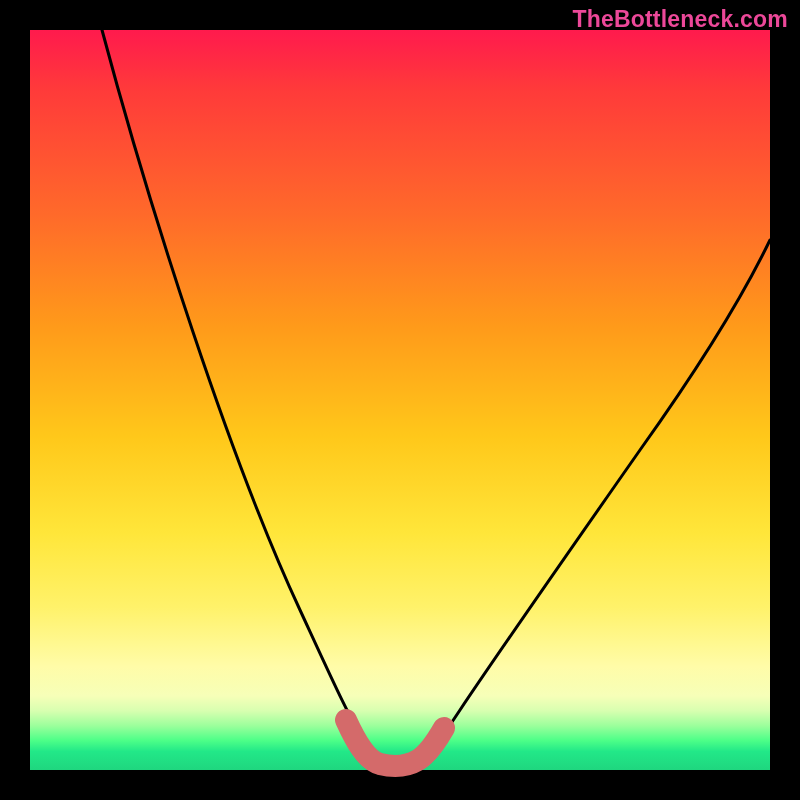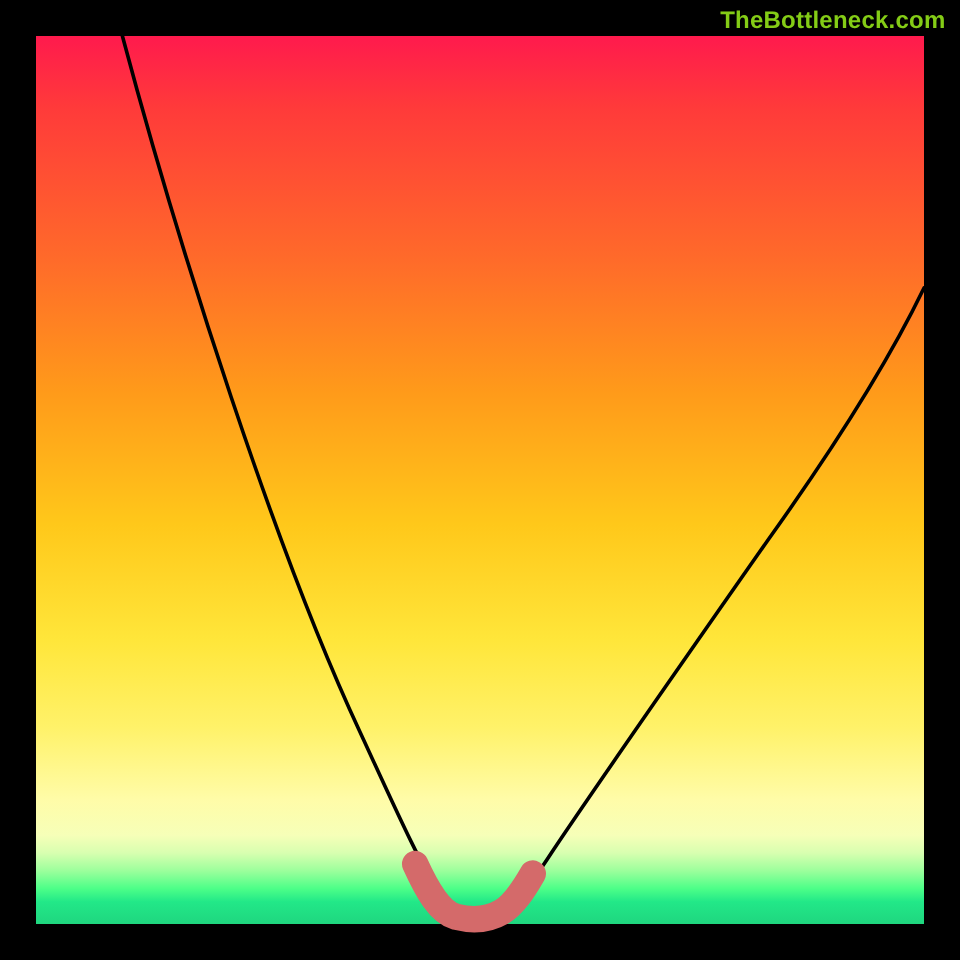--- a/index.html
+++ b/index.html
@@ -41,22 +41,22 @@
       #9cff9c 94%,
       #4dff88 96%,
       #22e888 97.5%,
       #1fd67f 100%
     );
   }
   .watermark {
     position: absolute;
     top: 6px;
     right: 12px;
-    color: #84cc16;
-    font-size: 20px;
+    color: #ec4899;
+    font-size: 23px;
     font-weight: 600;
     letter-spacing: 0.2px;
     user-select: none;
   }
   svg.curves {
     position: absolute;
     left: 30px;
     top: 30px;
     width: 740px;
     height: 740px;

